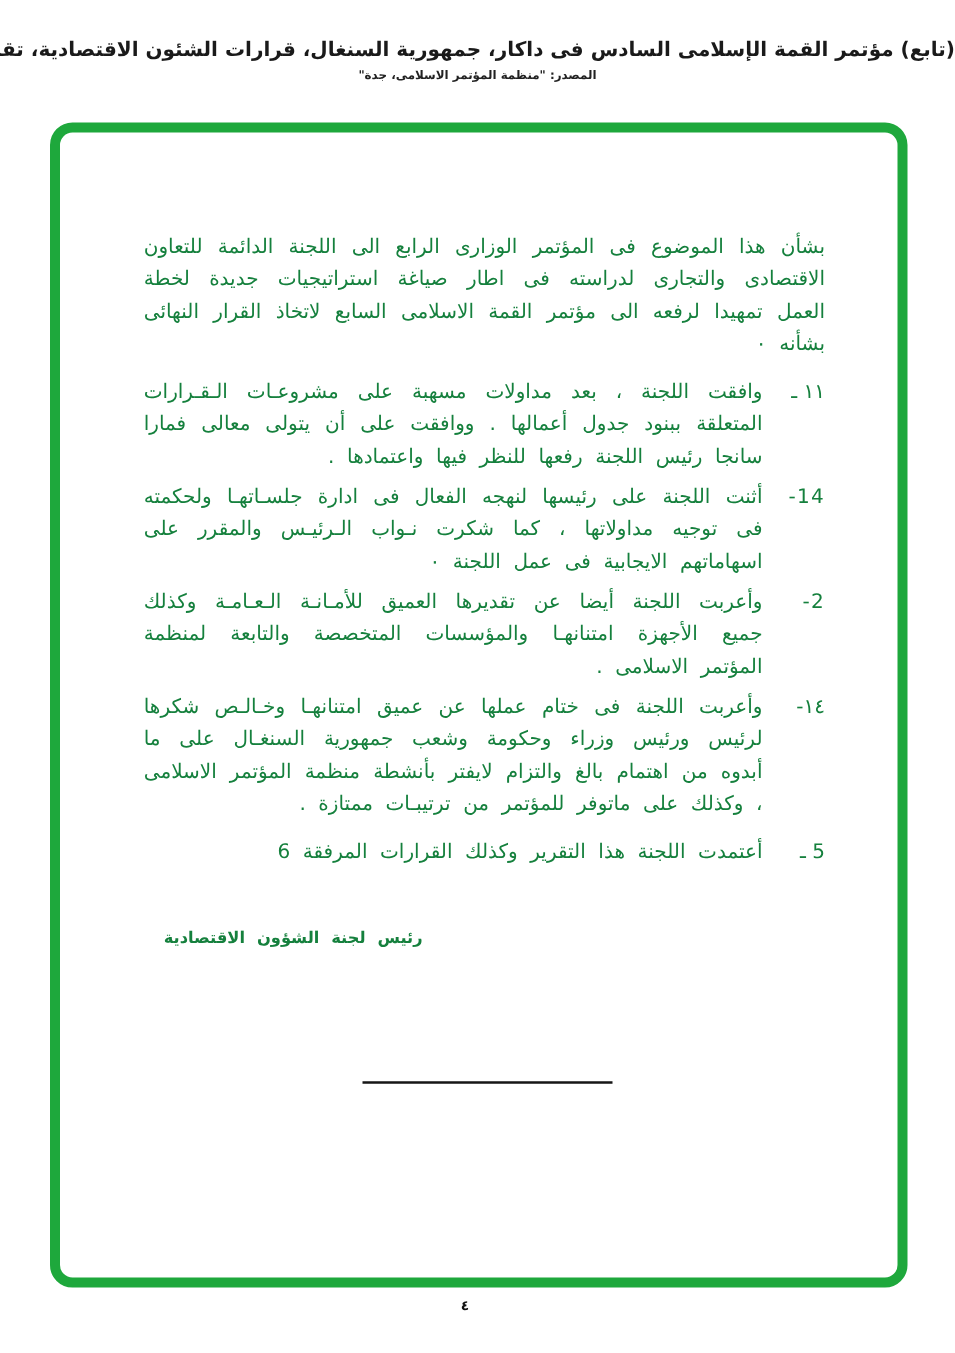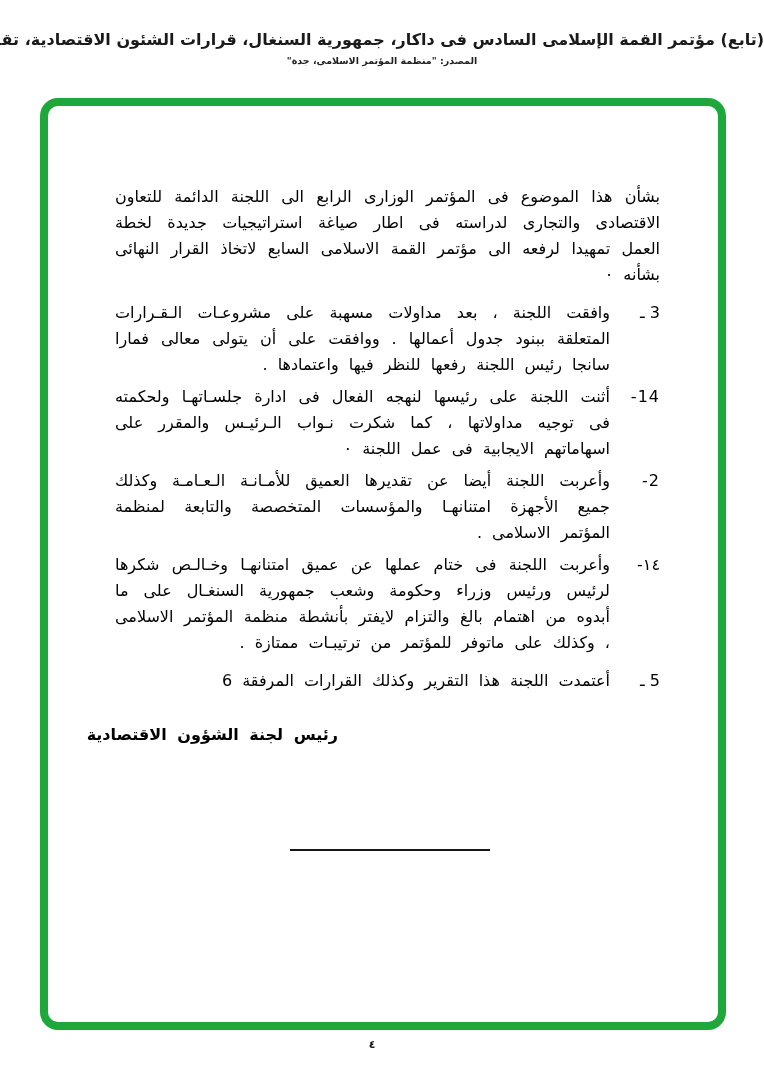--- a/index.html
+++ b/index.html
@@ -44,21 +44,21 @@
     background: #ffffff;
   }
   .content {
     position: absolute;
     top: 0; left: 0; right: 0; bottom: 0;
     padding: 78px 58px 16px 67px;
     direction: rtl;
     font-size: 16px;
     line-height: 26px;
     word-spacing: 5px;
-    color: #000000;
+    color: #15803d;
   }
   .intro {
     margin: 0 0 12px 0;
     text-align: justify;
   }
   .item {
     display: flex;
     margin-bottom: 6px;
   }
   .item .num {
@@ -68,26 +68,26 @@
     word-spacing: normal;
   }
   .item .txt {
     flex: 1;
     text-align: justify;
   }
   .item.item-last {
     margin-top: 12px;
   }
   .signature {
-    margin-top: 28px;
+    margin-top: 44px;
     margin-left: auto;
     margin-right: 322px;
     width: fit-content;
     font-weight: bold;
-    font-size: 16px;
+    font-size: 13px;
     white-space: nowrap;
   }
   .sig-rule {
     width: 200px;
     height: 2px;
     background: #161616;
     margin-top: 101px;
     margin-right: 170px;
   }
   .page-number {
@@ -110,21 +110,21 @@
     <div class="title">(تابع) مؤتمر القمة الإسلامى السادس فى داكار، جمهورية السنغال، قرارات الشئون الاقتصادية، تقرير لجنة الشئون الاقتصادية</div>
     <div class="source">المصدر: "منظمة المؤتمر الاسلامى، جدة"</div>
   </div>
 
   <div class="frame" style="border-color: rgb(30, 168, 60);">
     <div class="content">
 
       <p class="intro">بشأن هذا الموضوع فى المؤتمر الوزارى الرابع الى اللجنة الدائمة للتعاون الاقتصادى والتجارى لدراسته فى اطار صياغة استراتيجيات جديدة لخطة العمل تمهيدا لرفعه الى مؤتمر القمة الاسلامى السابع لاتخاذ القرار النهائى بشأنه ٠</p>
 
       <div class="item">
-        <span class="num">3 ـ</span>
+        <span class="num">١١ ـ</span>
         <span class="txt">وافقت اللجنة ، بعد مداولات مسهبة على مشروعـات الـقـرارات المتعلقة ببنود جدول أعمالها . ووافقت على أن يتولى معالى فمارا سانجا رئيس اللجنة رفعها للنظر فيها واعتمادها .</span>
       </div>
 
       <div class="item">
         <span class="num">14-</span>
         <span class="txt">أثنت اللجنة على رئيسها لنهجه الفعال فى ادارة جلسـاتهـا ولحكمته فى توجيه مداولاتها ، كما شكرت نـواب الـرئيـس والمقرر على اسهاماتهم الايجابية فى عمل اللجنة ٠</span>
       </div>
 
       <div class="item">
         <span class="num">2-</span>

